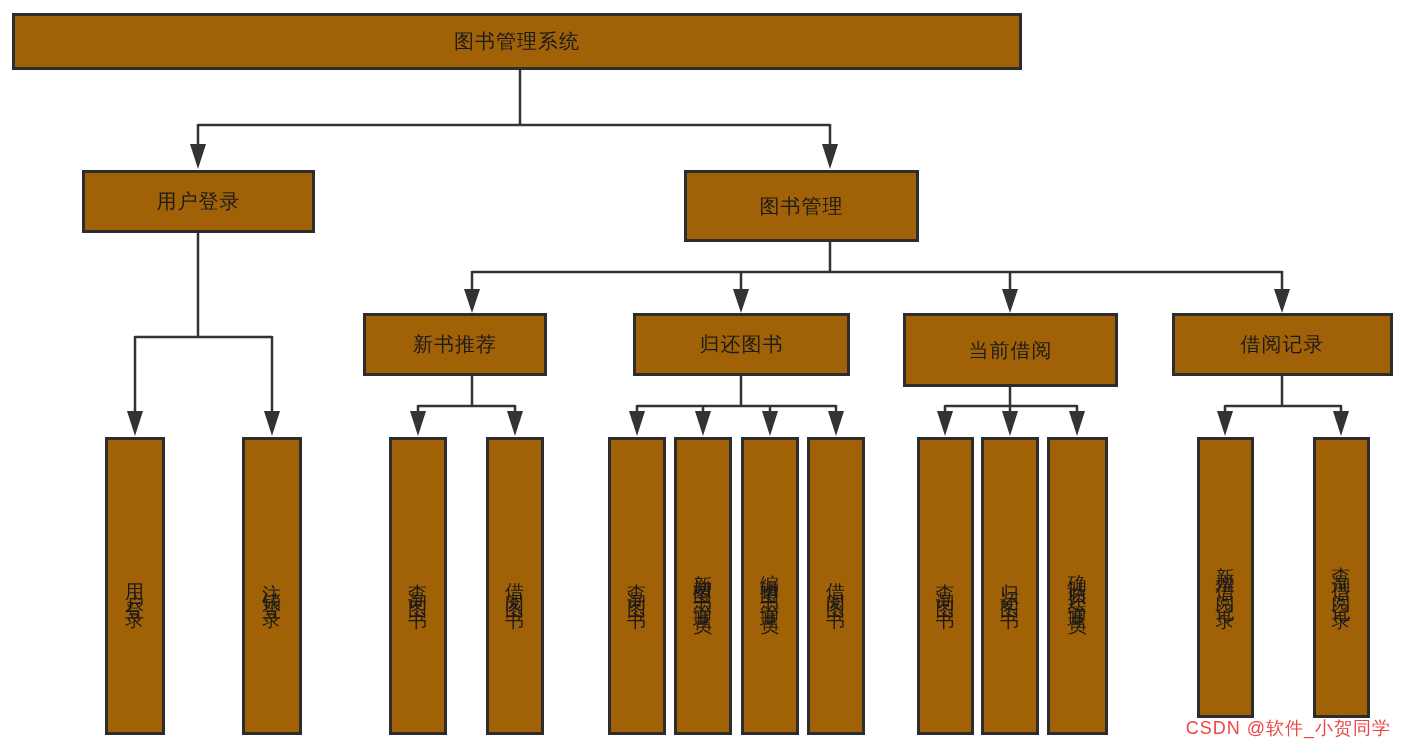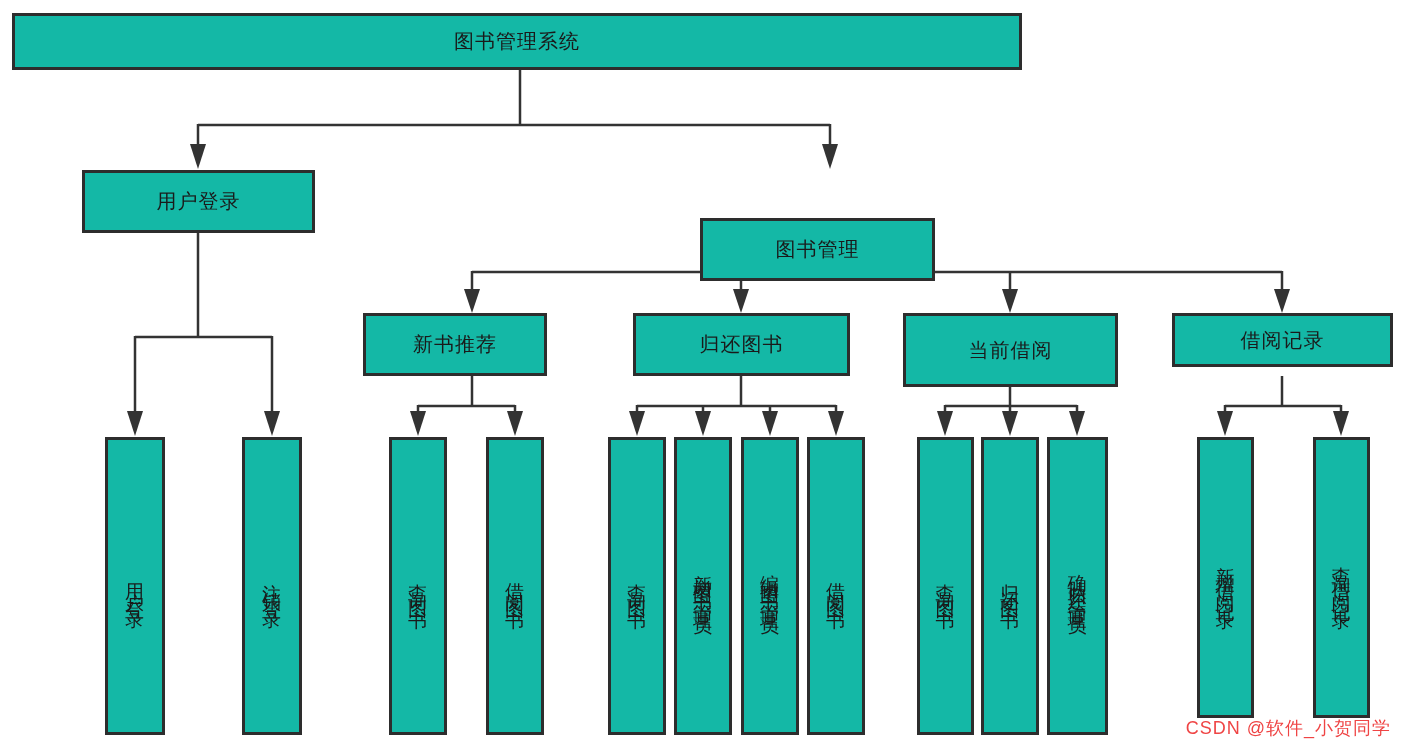--- a/index.html
+++ b/index.html
@@ -19,21 +19,21 @@
     position: absolute;
     left: 0;
     top: 0;
     width: 1405px;
     height: 747px;
     z-index: 1;
   }
   .node {
     position: absolute;
     box-sizing: border-box;
-    background: #14b8a6;
+    background: #a16207;
     border: 3px solid #2d2d2d;
     display: flex;
     align-items: center;
     justify-content: center;
     color: #1a1a1a;
     z-index: 2;
   }
   .h-node {
     font-size: 20px;
     letter-spacing: 1px;
@@ -42,25 +42,25 @@
   .v-node {
     font-size: 19px;
     writing-mode: vertical-rl;
     text-orientation: mixed;
     letter-spacing: 9px;
     line-height: 1;
   }
   
   #n-root           { left: 12px;   top: 13px;  width: 1010px; height: 57px; }
   #n-user-login     { left: 82px;   top: 170px; width: 233px;  height: 63px; }
-  #n-book-mgmt      { left: 700px;  top: 170px; width: 235px;  height: 63px; margin-top: 48px; }
+  #n-book-mgmt      { left: 684px;  top: 170px; width: 235px;  height: 72px; }
   #n-new-book       { left: 363px;  top: 313px; width: 184px;  height: 63px; }
   #n-book-borrow    { left: 633px;  top: 313px; width: 217px;  height: 63px; }
   #n-current-borrow { left: 903px;  top: 313px; width: 215px;  height: 74px; }
-  #n-borrow-record  { left: 1172px; top: 313px; width: 221px;  height: 54px; }
+  #n-borrow-record  { left: 1172px; top: 313px; width: 221px;  height: 63px; }
   
   #leaf-0  { left: 105px;  top: 437px; width: 60px; height: 298px; }
   #leaf-1  { left: 242px;  top: 437px; width: 60px; height: 298px; }
   #leaf-2  { left: 389px;  top: 437px; width: 58px; height: 298px; }
   #leaf-3  { left: 486px;  top: 437px; width: 58px; height: 298px; }
   #leaf-4  { left: 608px;  top: 437px; width: 58px; height: 298px; }
   #leaf-5  { left: 674px;  top: 437px; width: 58px; height: 298px; letter-spacing: 6px; }
   #leaf-6  { left: 741px;  top: 437px; width: 58px; height: 298px; letter-spacing: 6px; }
   #leaf-7  { left: 807px;  top: 437px; width: 58px; height: 298px; }
   #leaf-8  { left: 917px;  top: 437px; width: 57px; height: 298px; }

